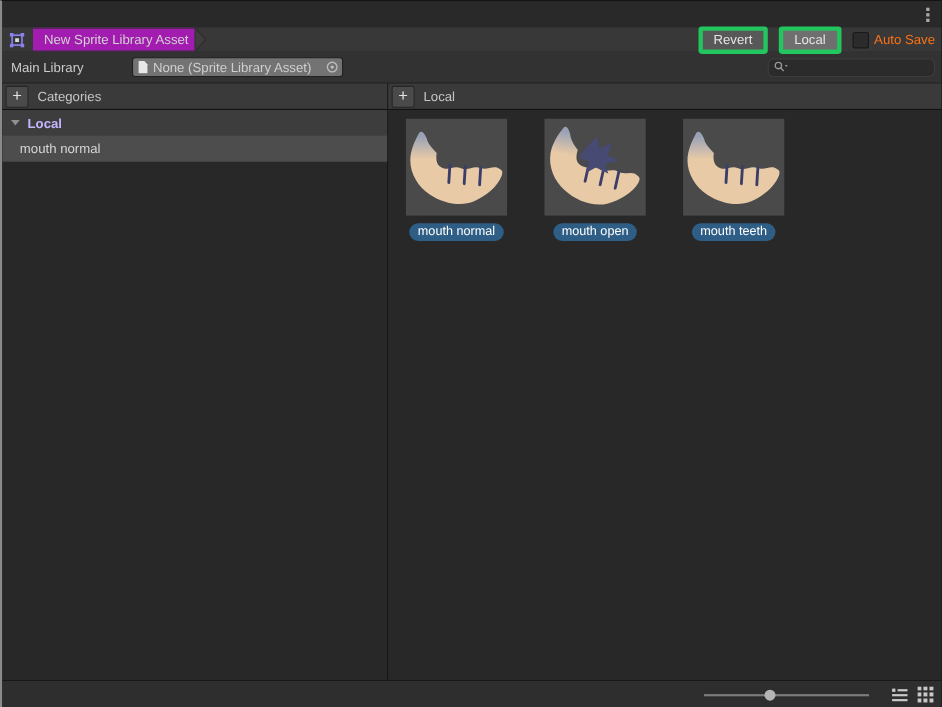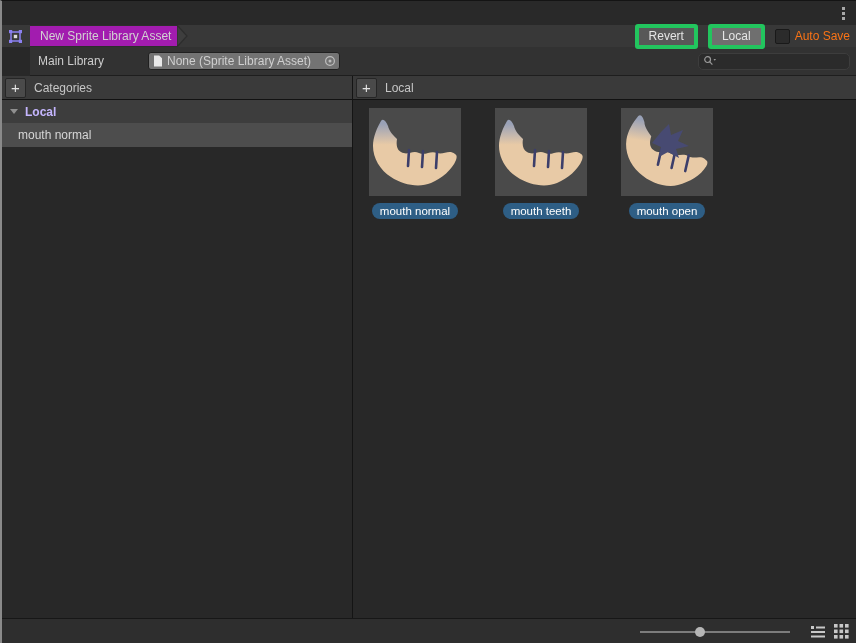--- a/index.html
+++ b/index.html
@@ -19,21 +19,21 @@
   
   .toolbar { height:22px; background:#383838; display:flex; align-items:center; padding:0 6px 0 5px; }
   .bc-wrap { display:flex; align-items:stretch; height:22px; margin-left:6px; }
   .bc-body { background:#a21caf; display:flex; align-items:center; padding:0 6px 0 10px; color:#d2d2d2; border-top:1px solid #2d2d2d; border-bottom:1px solid #2d2d2d; }
   .btn { height:17px; padding:0 10px; border-radius:3px; border:4px solid #22c55e; color:#e5e5e5; display:flex; align-items:center; cursor:pointer; }
   .btn-revert { background:#585858; margin-left:auto; }
   .btn-save   { background:#6f6f6f; margin-left:10px; }
   .checkbox { width:13px; height:13px; background:#2b2b2b; border:1px solid #191919; border-radius:2px; margin-left:10px; cursor:pointer; }
   .autosave-label { margin-left:5px; color:#f97316; }
   
-  .mainlib { height:29px; background:#323232; border-bottom:1px solid #1e1e1e; display:flex; align-items:center; padding:0 6px 0 8px; box-sizing:border-box;margin-left:28px; }
+  .mainlib { height:29px; background:#323232; border-bottom:1px solid #1e1e1e; display:flex; align-items:center; padding:0 6px 0 8px; box-sizing:border-box; }
   .mainlib-label { width:110px; color:#cccccc; }
   .obj-field { width:192px; height:18px; background:#737373; border:1px solid #202020; border-radius:3px; display:flex; align-items:center; gap:4px; padding:0 3px 0 4px; box-sizing:border-box; cursor:pointer; }
   .obj-value { flex:1; color:#cfcfcf; white-space:nowrap; overflow:hidden; }
   .search-box { margin-left:auto; width:152px; height:17px; background:#2b2b2b; border:1px solid #3d3d3d; border-radius:5px; display:flex; align-items:center; padding:0 4px; box-sizing:border-box; cursor:text; }
   
   .panels { display:flex; height:542px; }
   .panel-left { width:351px; border-right:1px solid #141414; box-sizing:border-box; background:#282828; display:flex; flex-direction:column; }
   .panel-right { flex:1; background:#282828; display:flex; flex-direction:column; }
   .panel-header { height:24px; background:#3a3a3a; border-bottom:1px solid #121212; display:flex; align-items:center; gap:8px; padding:0 3px; box-sizing:border-box; color:#c6c6c6; }
   .plus-btn { width:19px; height:18px; background:#4a4a4a; border:1px solid #262626; border-radius:2px; color:#e3e3e3; font-size:15px; line-height:13px; display:flex; align-items:center; justify-content:center; cursor:pointer; }
@@ -156,30 +156,30 @@
 
         <div class="cell">
           <svg class="thumb" viewBox="0 0 92 88">
             <use href="#jawShape"></use>
           </svg>
           <span class="pill">mouth normal</span>
         </div>
 
         <div class="cell">
           <svg class="thumb" viewBox="0 0 92 88">
+            <use href="#jawOpenShape"></use>
+          </svg>
+          <span class="pill">mouth open</span>
+        </div>
+
+        <div class="cell">
+          <svg class="thumb" viewBox="0 0 92 88">
             <use href="#jawShape"></use>
           </svg>
           <span class="pill">mouth teeth</span>
-        </div>
-
-        <div class="cell">
-          <svg class="thumb" viewBox="0 0 92 88">
-            <use href="#jawOpenShape"></use>
-          </svg>
-          <span class="pill">mouth open</span>
         </div>
 
       </div>
     </div>
   </div>
 
   <div class="footer">
     <div class="slider">
       <div class="track"></div>
       <div class="knob" style="left: 40%;"></div>

